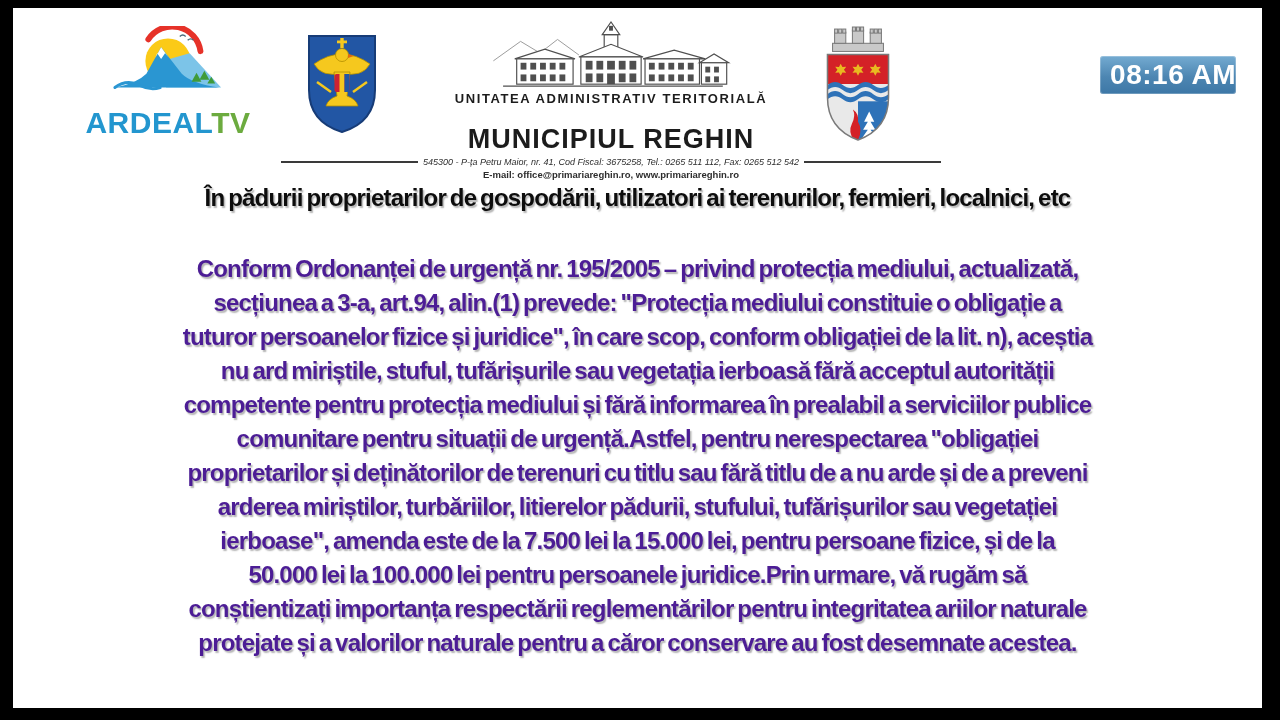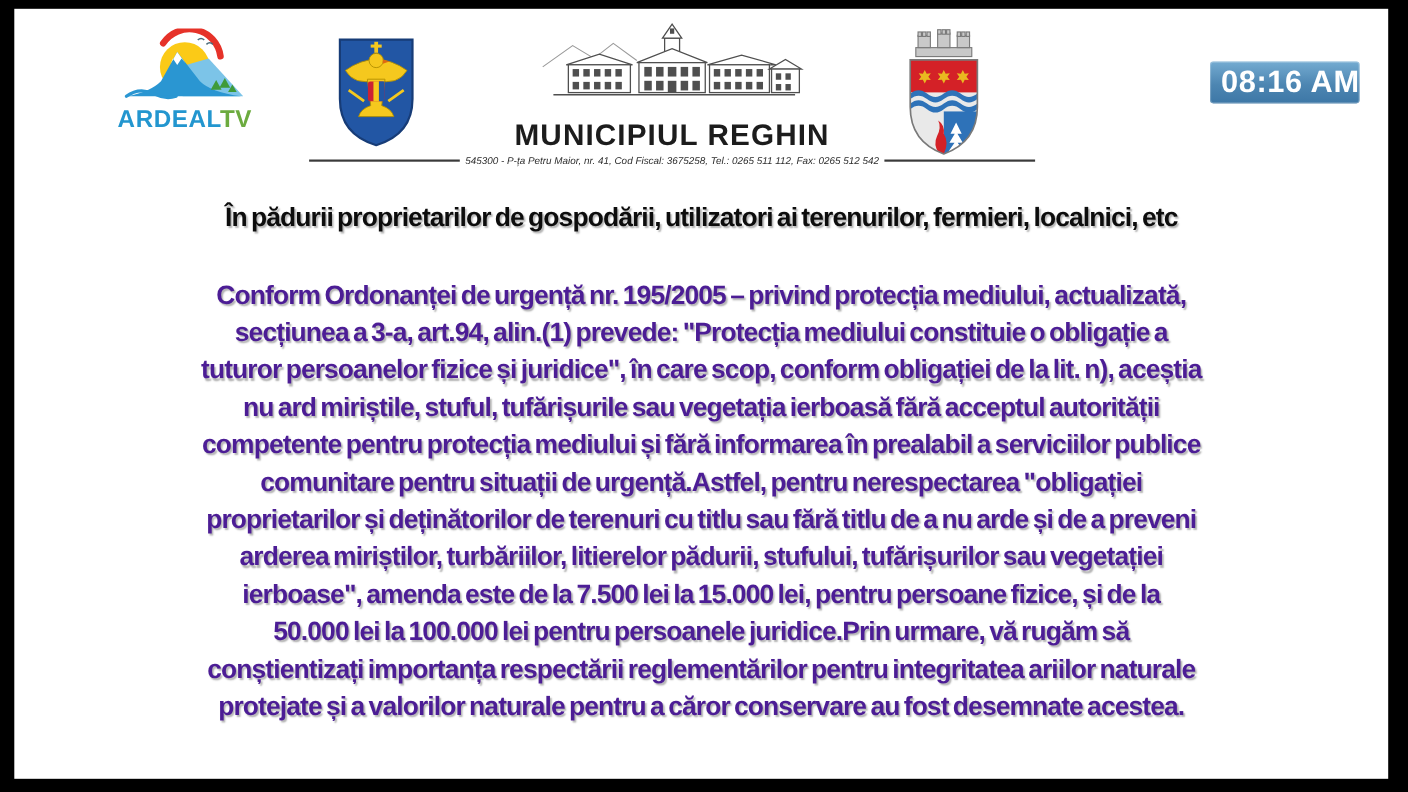--- a/index.html
+++ b/index.html
@@ -6,21 +6,21 @@
   body{
     width:1280px;height:720px;background:#000;overflow:hidden;position:relative;
     font-family:"Liberation Sans", sans-serif;
   }
   .page{
     position:absolute;left:13px;top:8px;width:1249px;height:700px;background:#ffffff;
   }
   
   .ardeal-logo{position:absolute;left:70px;top:18px;width:170px;text-align:center;}
   .ardeal-logo svg{display:block;margin:0 auto;}
-  .ardeal-wordmark{font-size:22px;font-weight:bold;line-height:1;margin-top:1px;letter-spacing:0.5px;}
+  .ardeal-wordmark{font-size:30px;font-weight:bold;line-height:1;margin-top:12px;letter-spacing:0.5px;}
   .ardeal-a{color:#2396cf;}
   .ardeal-tv{color:#6cab3f;}
   
   .coat-ro{position:absolute;left:292px;top:24px;}
   .coat-reghin{position:absolute;left:806px;top:18px;}
   
   .letterhead{position:absolute;left:268px;top:12px;width:660px;text-align:center;color:#1c1c1c;}
   .letterhead svg{display:block;margin:0 auto;}
   .lh-orgtype{font-size:13px;font-weight:bold;letter-spacing:1.6px;margin-top:1px;}
   .lh-municipality{font-size:27px;font-weight:bold;letter-spacing:1px;line-height:1.05;margin-top:19px;}
@@ -137,26 +137,28 @@
           <rect x="194" y="56" width="6" height="7"></rect>
           <rect x="204" y="56" width="6" height="7"></rect>
         <rect x="222" y="48" width="5" height="6"></rect>
           <rect x="231" y="48" width="5" height="6"></rect>
           <rect x="222" y="58" width="5" height="6"></rect>
           <rect x="231" y="58" width="5" height="6"></rect>
         <rect x="123" y="6" width="4" height="5"></rect>
       </g>
       <path d="M14,68 L240,68" stroke="#4f4f4f" stroke-width="1.4" fill="none"></path>
     </svg>
+    <div class="lh-orgtype">UNITATEA ADMINISTRATIV TERITORIALĂ</div>
     <div class="lh-municipality">MUNICIPIUL REGHIN</div>
     <div class="lh-divider-row">
       <div class="lh-line"></div>
       <span class="lh-address">545300 - P-ța Petru Maior, nr. 41, Cod Fiscal: 3675258, Tel.: 0265 511 112, Fax: 0265 512 542</span>
       <div class="lh-line"></div>
     </div>
+    <div class="lh-email">E-mail: office@primariareghin.ro, www.primariareghin.ro</div>
   </div>
 
   <div class="coat-reghin">
     <svg width="78" height="116" viewBox="0 0 76 114">
       <defs>
         <clipPath id="shieldClip">
           <path d="M8,28 H68 V70 Q68,101 38,112 Q8,101 8,70 Z"></path>
         </clipPath>
         <path id="star6" d="M0,-6 L1.7,-2.6 L5.4,-3 L3.2,0 L5.4,3 L1.7,2.6 L0,6 L-1.7,2.6 L-5.4,3 L-3.2,0 L-5.4,-3 L-1.7,-2.6 Z"></path>
       </defs>

